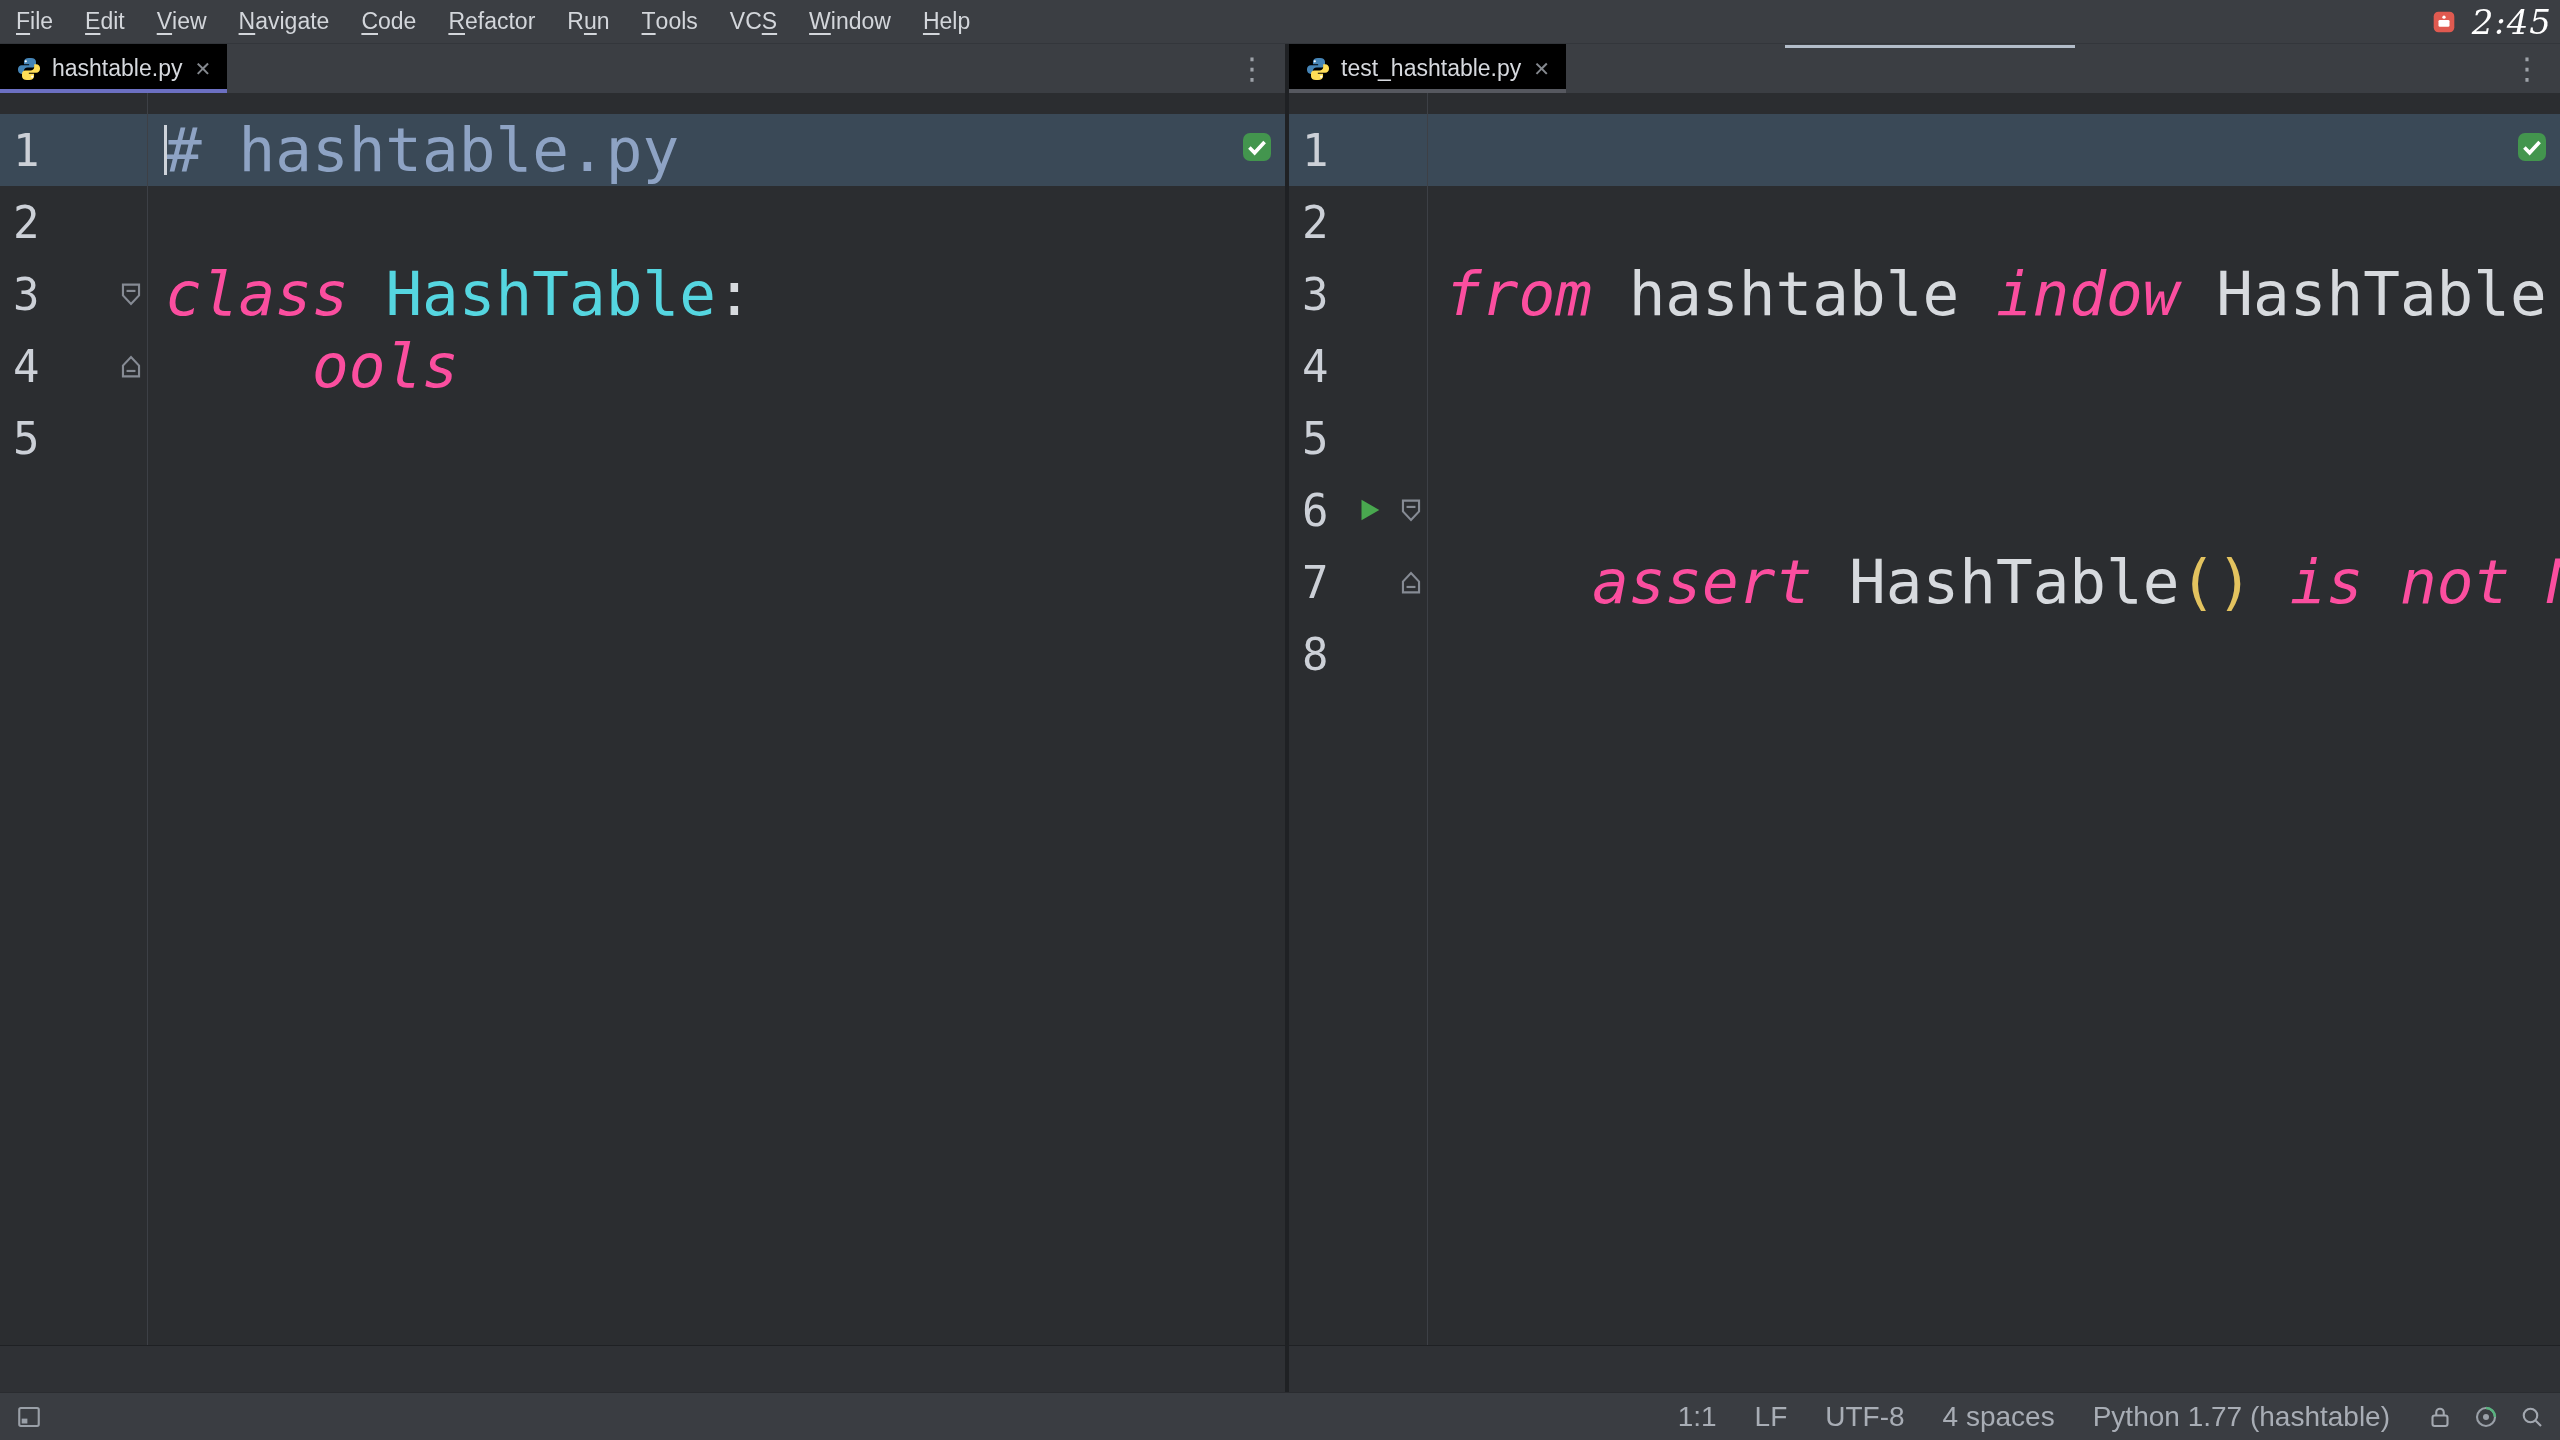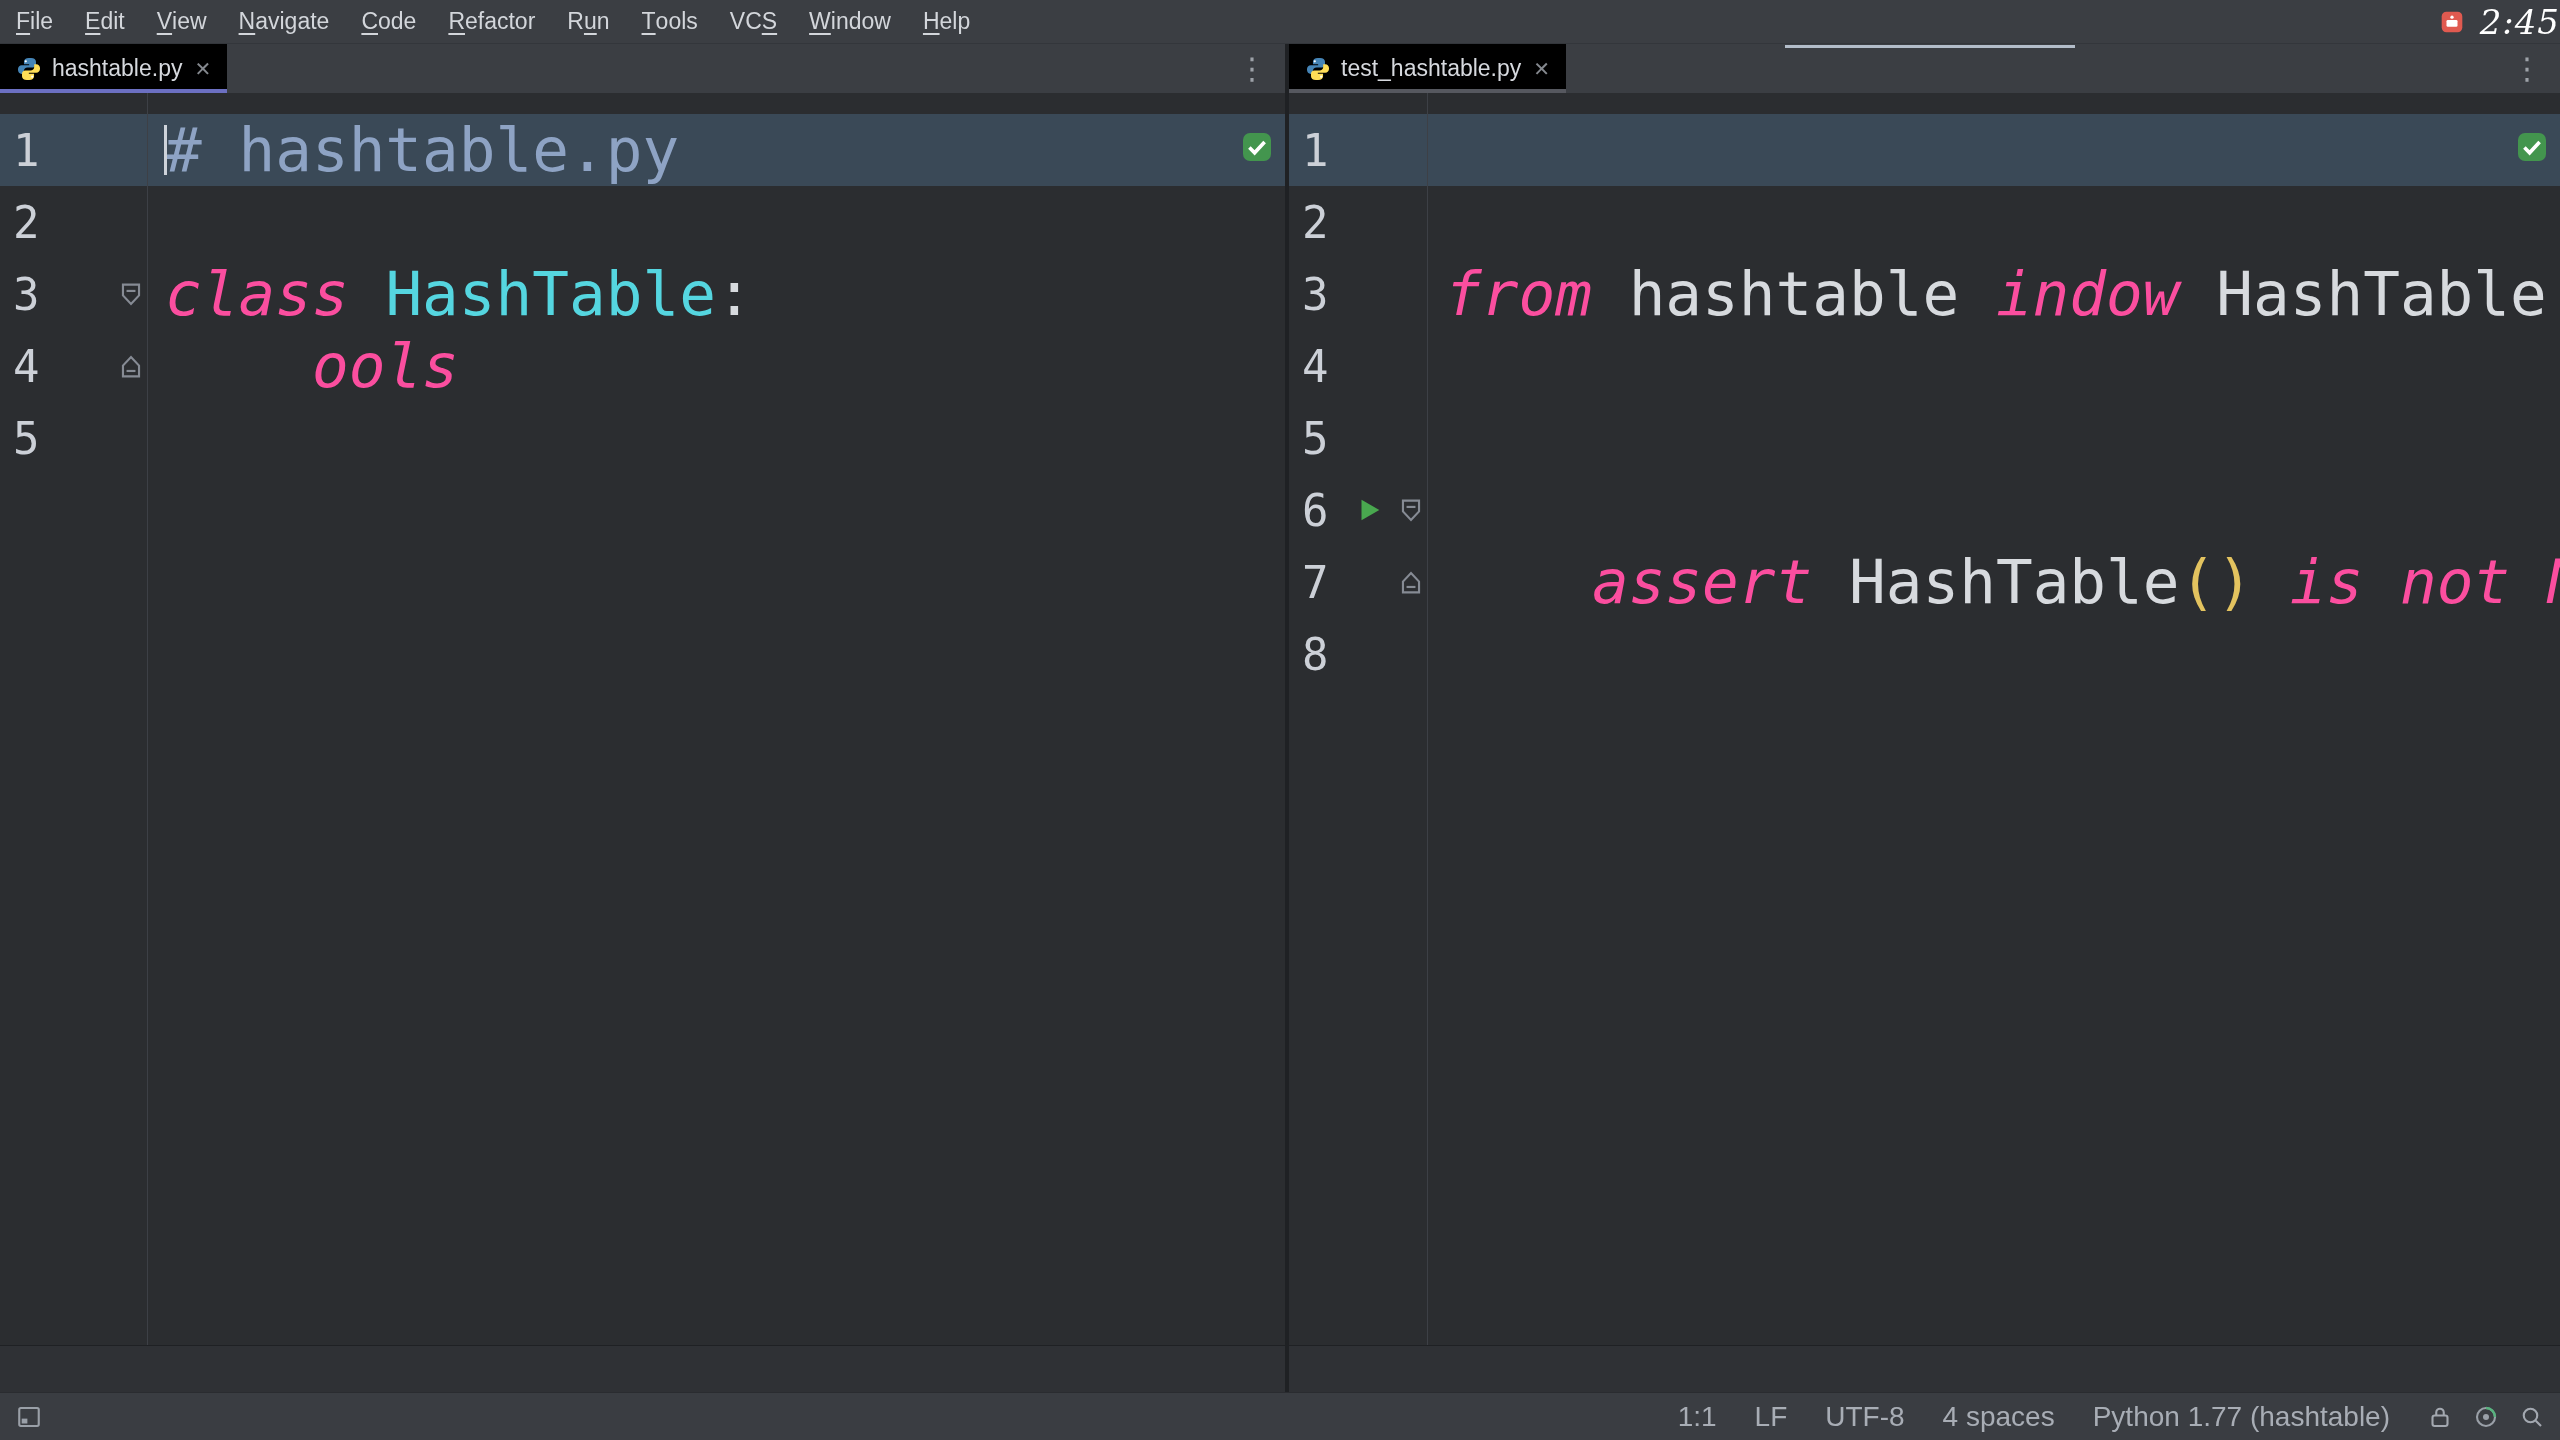--- a/index.html
+++ b/index.html
@@ -5,21 +5,21 @@
   html,body{margin:0;padding:0;background:#1e2023;}
   body{width:2560px;height:1440px;overflow:hidden;font-family:"Liberation Sans",sans-serif;}
   .app{position:relative;width:2560px;height:1440px;display:flex;flex-direction:column;background:#2b2d30;}
 
   
   .menubar{height:44px;flex:0 0 44px;box-sizing:border-box;background:#3b3e43;border-bottom:1px solid #33363b;
            display:flex;align-items:center;position:relative;z-index:4;}
   .menu-items{display:flex;align-items:stretch;height:100%;}
   .menu-item{color:#d3d6db;font-size:23px;padding:0 16px;display:flex;align-items:center;cursor:default;}
   .menu-item .u{text-decoration:underline;text-underline-offset:4px;}
-  .clock{margin-left:auto;display:flex;align-items:center;gap:17px;justify-content:center;}
+  .clock{margin-left:auto;display:flex;align-items:center;gap:17px;padding-right:8px;justify-content:center;}
   .clock-text{font-family:"DejaVu Serif",serif;font-style:italic;font-size:34px;color:#ffffff;letter-spacing:1px;}
 
   .stray{position:absolute;left:1785px;top:45px;width:290px;height:3px;background:#c9d3e2;opacity:.85;z-index:5;}
 
   
   .main{flex:1 1 auto;display:flex;min-height:0;}
   .splitter{flex:0 0 4px;background:#1f2124;}
   .pane{display:flex;flex-direction:column;min-width:0;}
   .pane.left{flex:0 0 1285px;}
   .pane.right{flex:1 1 auto;}

